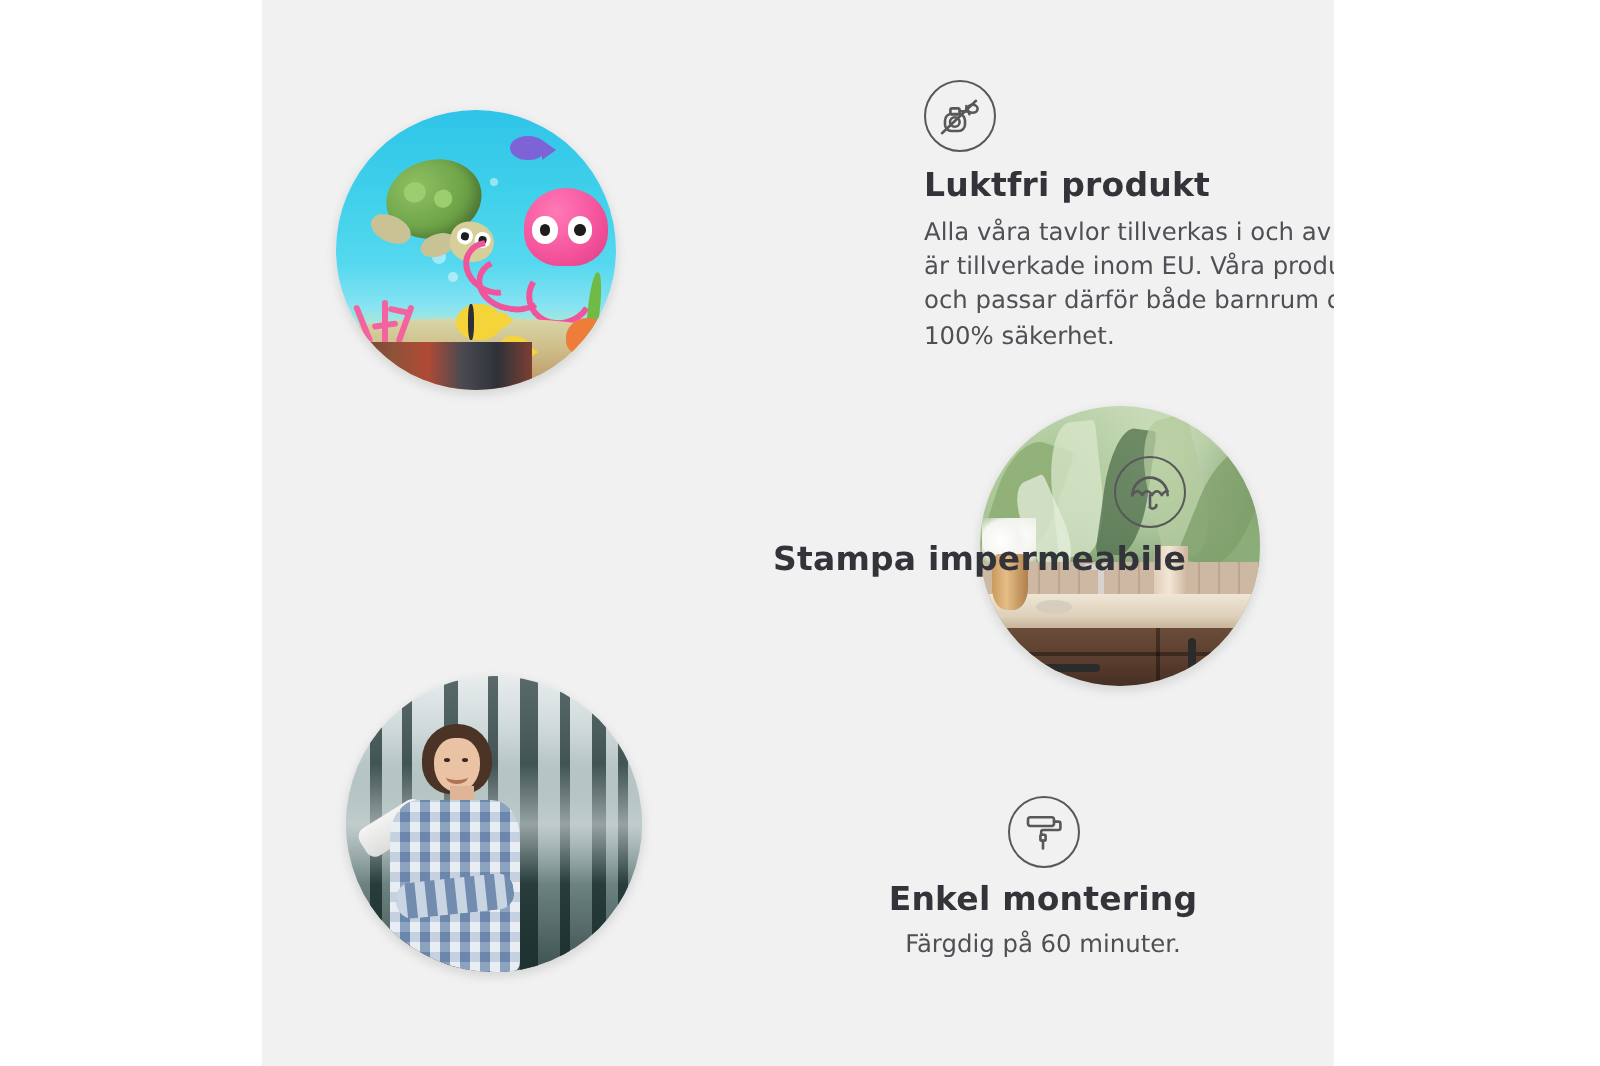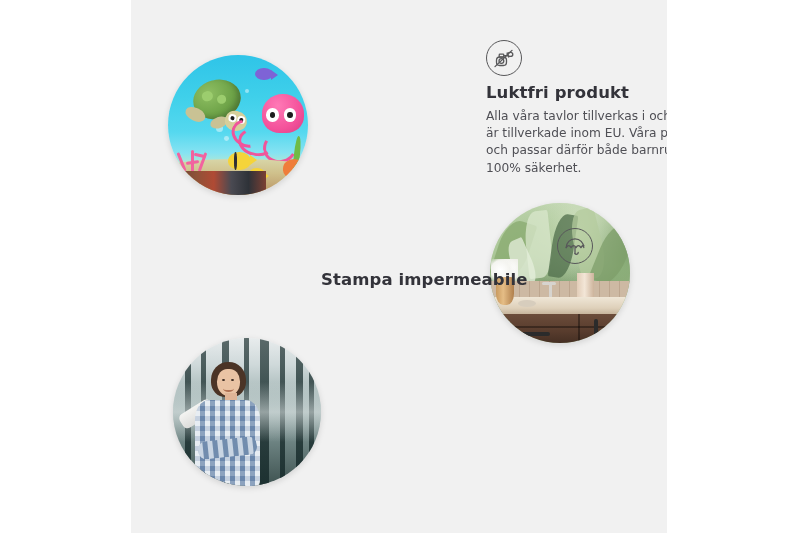--- a/index.html
+++ b/index.html
@@ -340,26 +340,26 @@
     line-height: 1.25;
   }
   .blk-body {
     font-size: 12.2px;
     color: #4f4f55;
     line-height: 1.42;
     margin: 0;
   }
 
   
-  #block-odourless { left: 331px; top: 40px; width: 300px; text-align: left; margin-left: 24px; }
+  #block-odourless { left: 331px; top: 40px; width: 300px; text-align: left; }
   #block-odourless .icon-circle { margin-bottom: 7px; }
   #block-odourless .blk-title { margin-bottom: 4px; }
 
   
-  #block-waterproof { left: 190px; top: 228px; width: 272px; }
+  #block-waterproof { left: 190px; top: 228px; width: 272px; text-align: right; }
   #block-waterproof .icon-wrap { display:flex; justify-content:flex-end; margin-bottom: 6px; }
   #block-waterproof .blk-title { margin-bottom: 3px; }
 
   
   #block-assembly { left: 288px; top: 398px; width: 205px; text-align: center; }
   #block-assembly .icon-wrap { display:flex; justify-content:center; margin-bottom: 6px; }
   #block-assembly .blk-title { margin-bottom: 3px; }
 </style>
 </head>
 <body>
@@ -480,15 +480,29 @@
             <path d="M3.2 13.6 A8.8 8.8 0 0 1 20.8 13.6"></path>
             <path d="M3.2 13.6 c1.5 -2.6 3.4 -2.6 4.9 0 c1.5 -2.6 3.4 -2.6 4.9 0 c1.5 -2.6 3.4 -2.6 4.9 0 c0.8 -1.4 1.8 -2.1 2.9 -2.1"></path>
             <line x1="12" y1="13.6" x2="12" y2="19.6"></line>
             <path d="M12 19.6 a1.8 1.8 0 0 0 3.2 -1.1"></path>
           </svg>
         </div>
       </div>
       <p class="blk-title">Stampa impermeabile</p>
     </div>
 
+    <div class="block" id="block-assembly">
+      <div class="icon-wrap">
+        <div class="icon-circle">
+          <svg width="24" height="24" viewBox="0 0 24 24" fill="none" stroke="#58585a" stroke-width="1.3" stroke-linecap="round" stroke-linejoin="round">
+            <rect x="4" y="4.6" width="13" height="4.4" rx="1.2"></rect>
+            <path d="M17 6.8 h2.2 a1 1 0 0 1 1 1 v2.2 a1 1 0 0 1 -1 1 h-7.6 a1 1 0 0 0 -1 1 v1.4"></path>
+            <rect x="10.2" y="13.4" width="2.6" height="2.9" rx="0.6"></rect>
+            <line x1="11.5" y1="16.3" x2="11.5" y2="20.2"></line>
+          </svg>
+        </div>
+      </div>
+      <p class="blk-title">Enkel montering</p>
+      <p class="blk-body">Färgdig på 60 minuter.</p>
+    </div>
 
   </div>
 </div>
 
 </body></html>

